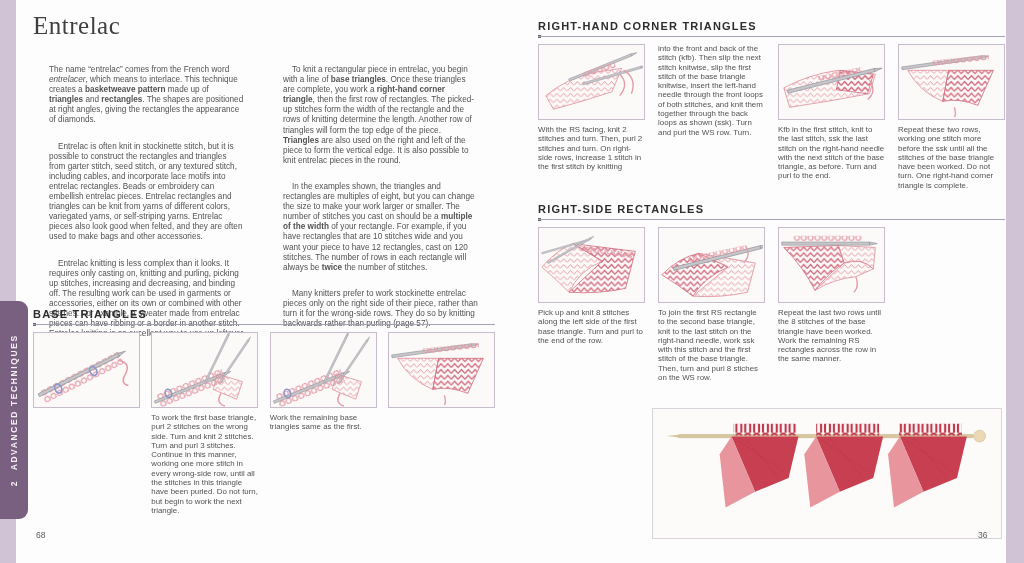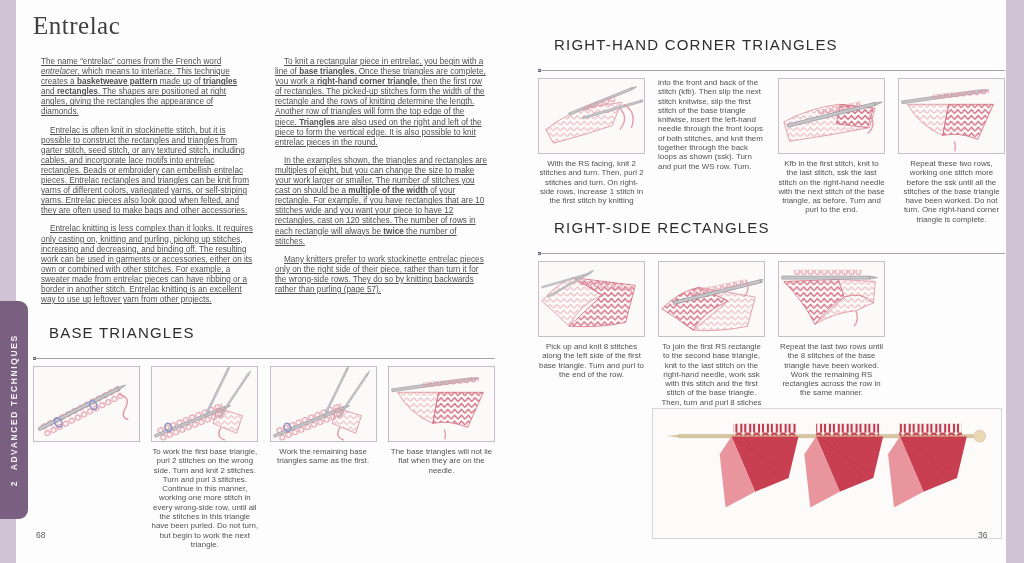--- a/index.html
+++ b/index.html
@@ -12,34 +12,34 @@
   .chapter-tab{position:absolute;left:0;top:301px;width:28px;height:218px;background:#7a6080;
                border-radius:0 9px 9px 0;display:flex;align-items:center;justify-content:center;}
   .tab-text{writing-mode:vertical-rl;transform:rotate(180deg);color:#f3eef4;font-weight:bold;
             font-size:8.5px;letter-spacing:1.6px;white-space:nowrap;}
   .tab-text .num{margin-top:10px;}
   
   h1.title{position:absolute;left:33px;top:12px;margin:0;font-family:"Liberation Serif", serif;
            font-weight:normal;font-size:25px;letter-spacing:0.5px;color:#3f3f41;}
   .body-cols{position:absolute;left:33px;top:49px;width:462px;display:flex;gap:6px;}
   .col{width:228px;font-size:8.2px;line-height:10.1px;color:#525254;}
-  .para{margin:8px;text-indent:9px;text-decoration:underline;}
+  .para{margin:16px;text-indent:9px;}
   .para.noind{text-indent:0;}
   .para .b{font-weight:bold;}
   .para .i{font-style:italic;}
-  h2.sec{margin:16px;font-size:15px;font-weight:normal;letter-spacing:1.2px;color:#2d2d2f;}
+  h2.sec{margin:0;font-size:11px;font-weight:bold;letter-spacing:1.2px;color:#2d2d2f;}
   .rule{position:relative;height:3px;margin-top:3px;margin-bottom:6px;}
   .rule .line{position:absolute;left:0;right:0;top:1px;height:1px;background:#a9a1ad;}
   .rule .sq{position:absolute;left:0;top:0;width:3px;height:3px;background:#6b6270;}
   section{position:absolute;}
   #sec-base{left:33px;top:308px;width:462px;}
   #sec-rhct{left:538px;top:20px;width:467px;}
   #sec-rsr{left:538px;top:203px;width:467px;}
   .figrow{display:flex;justify-content:space-between;}
-  figure{margin:0;width:107px;text-align:center;}
+  figure{margin:0;width:107px;}
   .panel{width:107px;height:76px;border:1px solid #c6bccb;background:#fcfaf9;box-sizing:border-box;}
   .panel svg{display:block;width:100%;height:100%;}
   figcaption,.contcol,.caption{font-size:7.9px;line-height:9.3px;color:#525254;}
   figcaption{margin-top:5px;}
   .contcol{width:107px;}
   .spacer{width:107px;}
   .pagenum{position:absolute;font-size:8.5px;color:#5a5a5c;}
   #pagenum-left{left:36px;top:530px;}
   #pagenum-right{left:978px;top:530px;}
   
@@ -226,21 +226,20 @@
             </svg>
           </div>
         <figcaption>Work the remaining base triangles same as the first.</figcaption>
       </figure>
       <figure>
         <div class="panel">
             <svg viewBox="0 0 106 76">
               <use href="#ill-corner3"></use>
             </svg>
           </div>
-        <figcaption>The base triangles will not lie flat when they are on the needle.</figcaption>
       </figure>
     </div>
   </section>
 
   <div class="pagenum" id="pagenum-left">68</div>
 
   <section id="sec-rhct">
     <h2 class="sec">RIGHT-HAND CORNER TRIANGLES</h2>
     <div class="rule">
         <span class="sq"></span>

